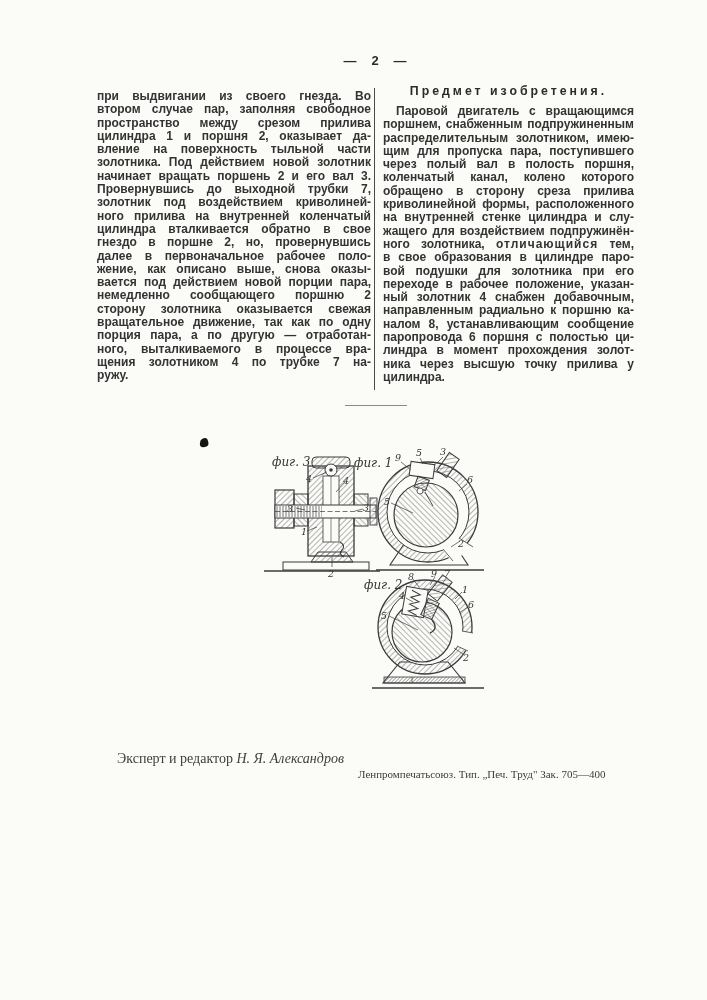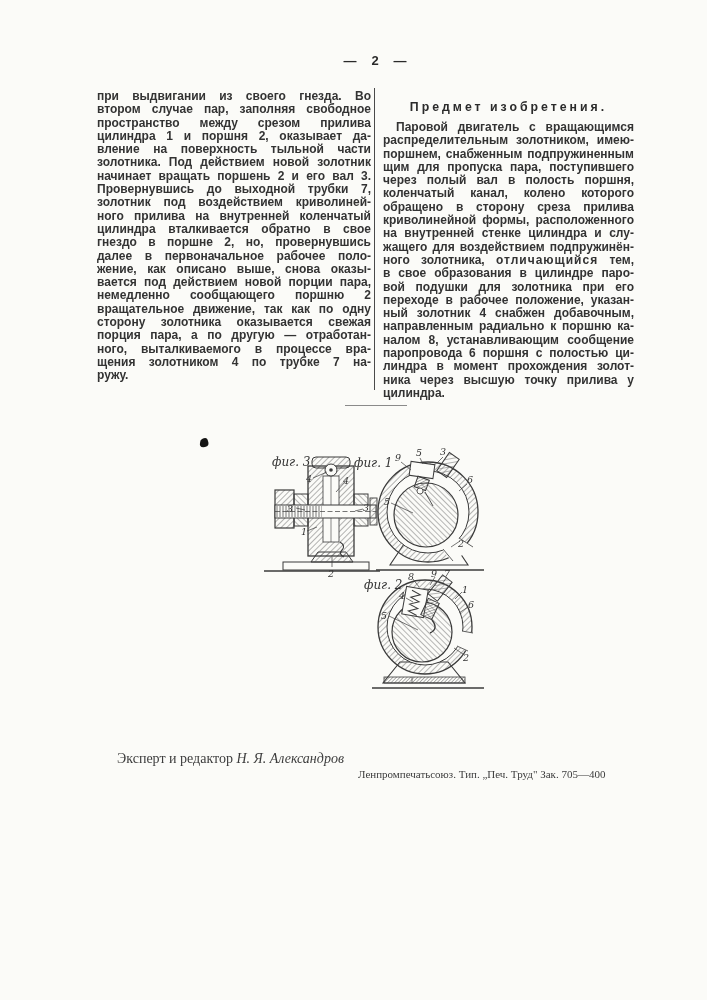--- a/index.html
+++ b/index.html
@@ -10,21 +10,21 @@
     color:#2e2e2e;
     overflow:hidden;
   }
   .page-header{
     position:absolute; left:330px; top:53px; width:90px;
     display:flex; justify-content:center; gap:15px;
     font-size:13px; font-weight:bold; color:#2a2a2a;
   }
   .col{position:absolute;}
   .col-left{left:97px; top:90px; width:274px;}
-  .col-right{left:383px; top:100px; width:251px;}
+  .col-right{left:383px; top:84px; width:251px;}
   .line{
     font-weight:bold;
     text-align:justify; text-align-last:justify;
     height:13.3px; line-height:13.3px; overflow:hidden;
     color:#333;
   }
   .col-left .line{font-size:12px;}
   .col-right .line{font-size:12px;}
   .col-left > .line:last-child{text-align-last:left;}
   .lines-b > .line:last-child{text-align-last:left;}
@@ -77,36 +77,36 @@
       <div class="line">начинает вращать поршень 2 и его вал 3.</div>
       <div class="line">Провернувшись до выходной трубки 7,</div>
       <div class="line">золотник под воздействием криволиней-</div>
       <div class="line">ного прилива на внутренней коленчатый</div>
       <div class="line">цилиндра вталкивается обратно в свое</div>
       <div class="line">гнездо в поршне 2, но, провернувшись</div>
       <div class="line">далее в первоначальное рабочее поло-</div>
       <div class="line">жение, как описано выше, снова оказы-</div>
       <div class="line">вается под действием новой порции пара,</div>
       <div class="line">немедленно сообщающего поршню 2</div>
+      <div class="line">сторону золотника оказывается свежая</div>
       <div class="line">вращательное движение, так как по одну</div>
-      <div class="line">сторону золотника оказывается свежая</div>
       <div class="line">порция пара, а по другую — отработан-</div>
       <div class="line">ного, выталкиваемого в процессе вра-</div>
       <div class="line">щения золотником 4 по трубке 7 на-</div>
       <div class="line">ружу.</div>
     </div>
 
   <div class="divider"></div>
 
   <div class="col col-right">
     <div class="heading">Предмет изобретения.</div>
     <div class="lines-a">
         <div class="line">Паровой двигатель с вращающимся</div>
+        <div class="line">поршнем, снабженным подпружиненным</div>
         <div class="line">распределительным золотником, имею-</div>
-        <div class="line">поршнем, снабженным подпружиненным</div>
         <div class="line">щим для пропуска пара, поступившего</div>
         <div class="line">через полый вал в полость поршня,</div>
         <div class="line">коленчатый канал, колено которого</div>
         <div class="line">обращено в сторону среза прилива</div>
         <div class="line">криволинейной формы, расположенного</div>
         <div class="line">на внутренней стенке цилиндра и слу-</div>
         <div class="line">жащего для воздействием подпружинён-</div>
       </div>
     <div class="line emph-line">
       <span>ного золотника, </span><span class="emph">отличающийся</span><span> тем, что,</span>

